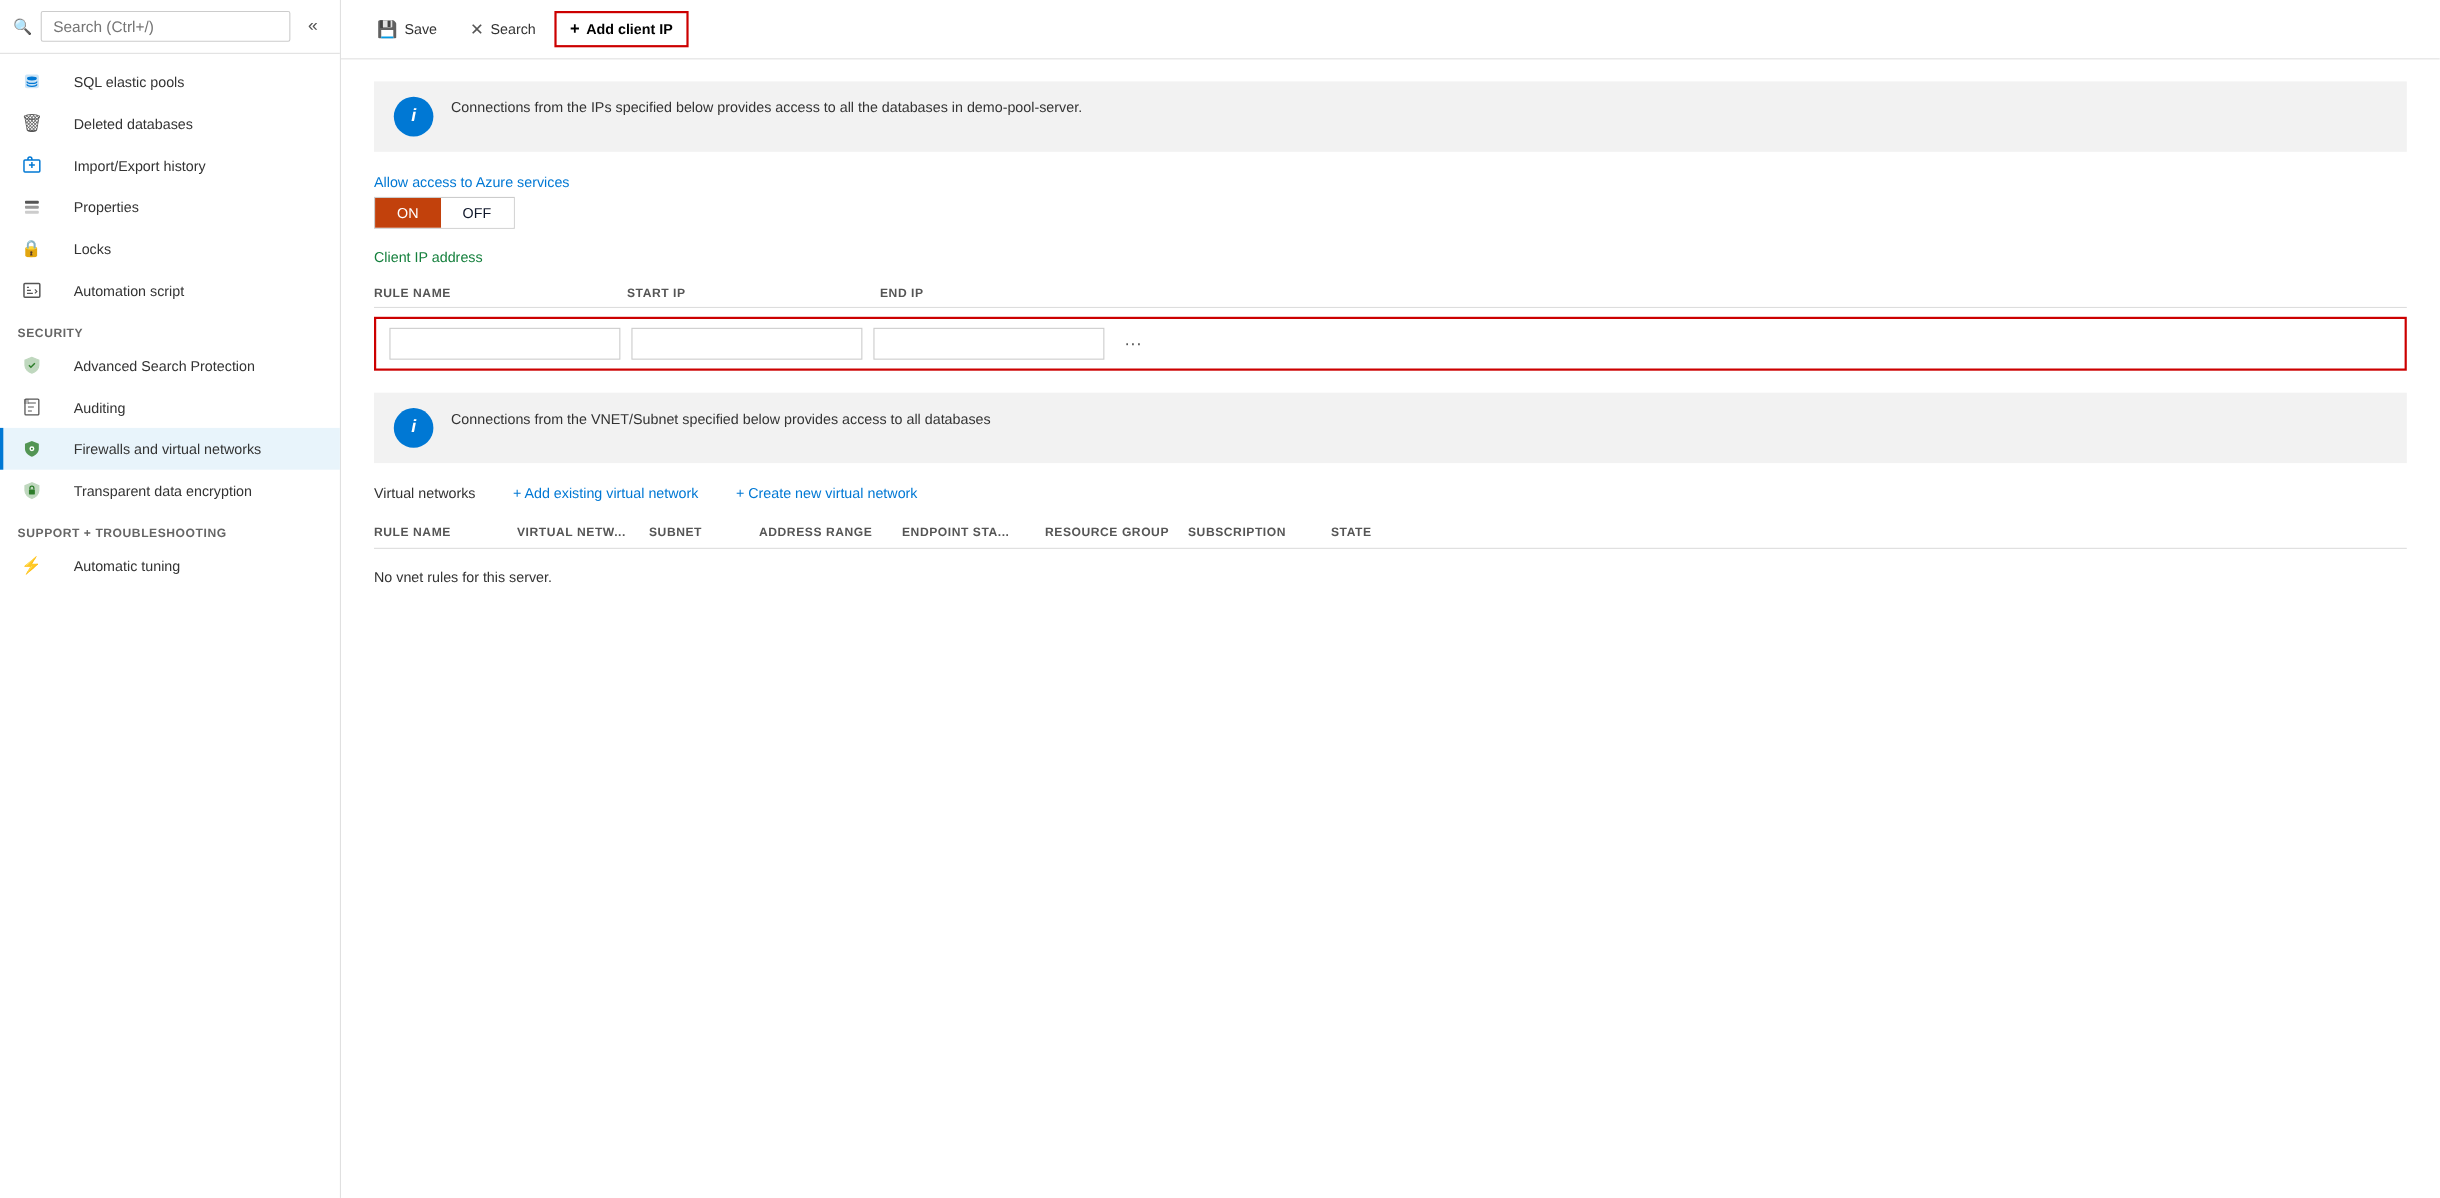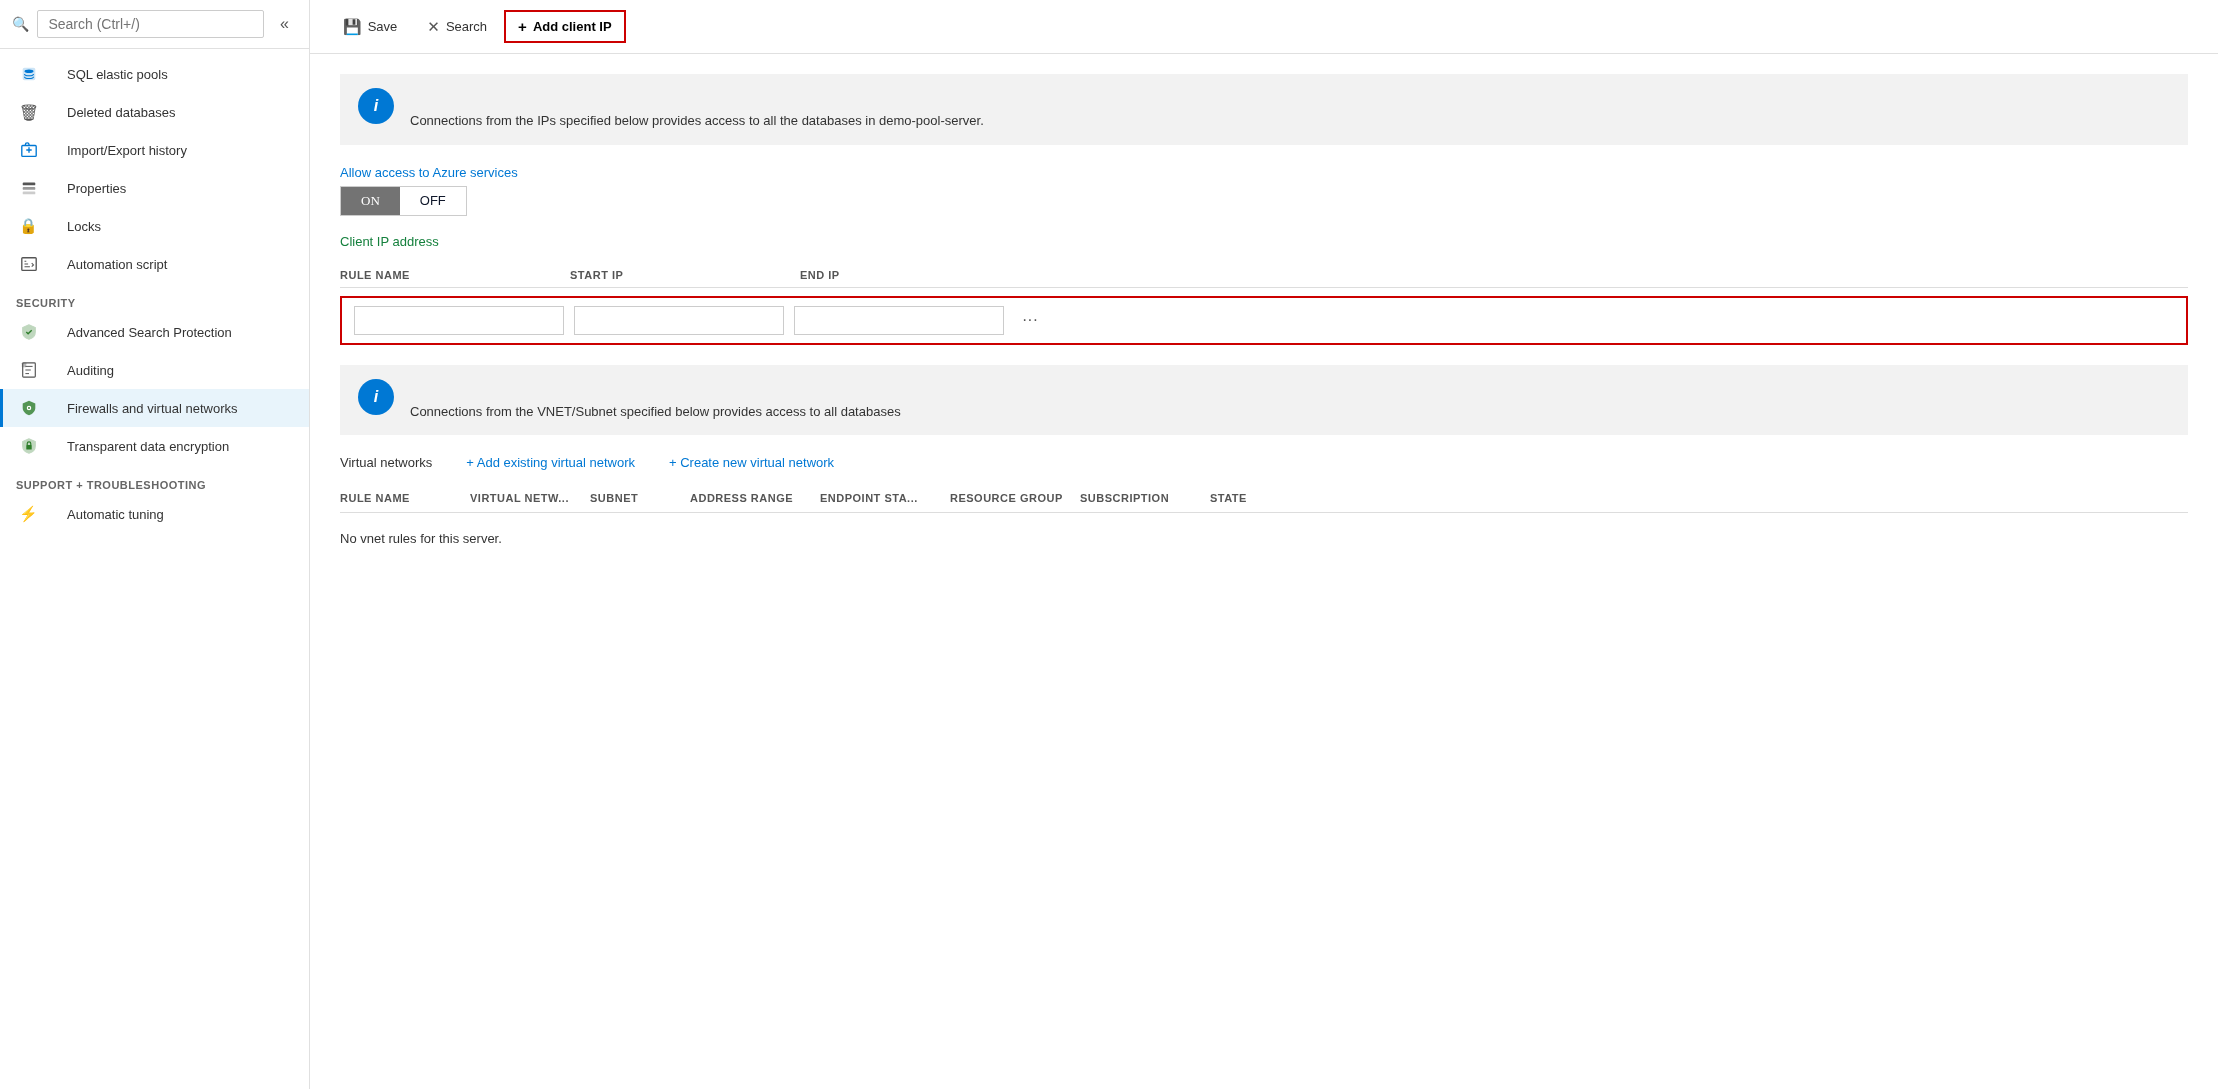--- a/index.html
+++ b/index.html
@@ -130,40 +130,40 @@
       background: #0078d4;
       color: white;
       display: flex;
       align-items: center;
       justify-content: center;
       font-style: italic;
       font-weight: bold;
       font-size: 16px;
       flex-shrink: 0;
     }
-    .info-text { font-size: 13px; color: #333; line-height: 1.5; margin-top: 23px; }
+    .info-text { font-size: 13px; color: #333; line-height: 1.5; }
 
     
     .toggle-section { margin-bottom: 18px; }
     .toggle-label { font-size: 13px; color: #0078d4; margin-bottom: 6px; }
     .toggle-group {
       display: flex;
       align-items: center;
       border: 1px solid #ccc;
       width: fit-content;
     }
     .toggle-btn {
       padding: 6px 20px;
       font-size: 13px;
       cursor: pointer;
       border: none;
       background: #fff;
       color: #0f172a;
     }
-    .toggle-btn.on { background: #737373; color: white; font-family: Liberation Serif, serif; }
+    .toggle-btn.on { background: #c2410c; color: white; }
 
     
     .section-label { font-size: 13px; color: #15803d; margin-bottom: 14px; }
 
     
     .table-header {
       display: flex;
       gap: 10px;
       padding: 6px 0;
       border-bottom: 1px solid #ddd;

